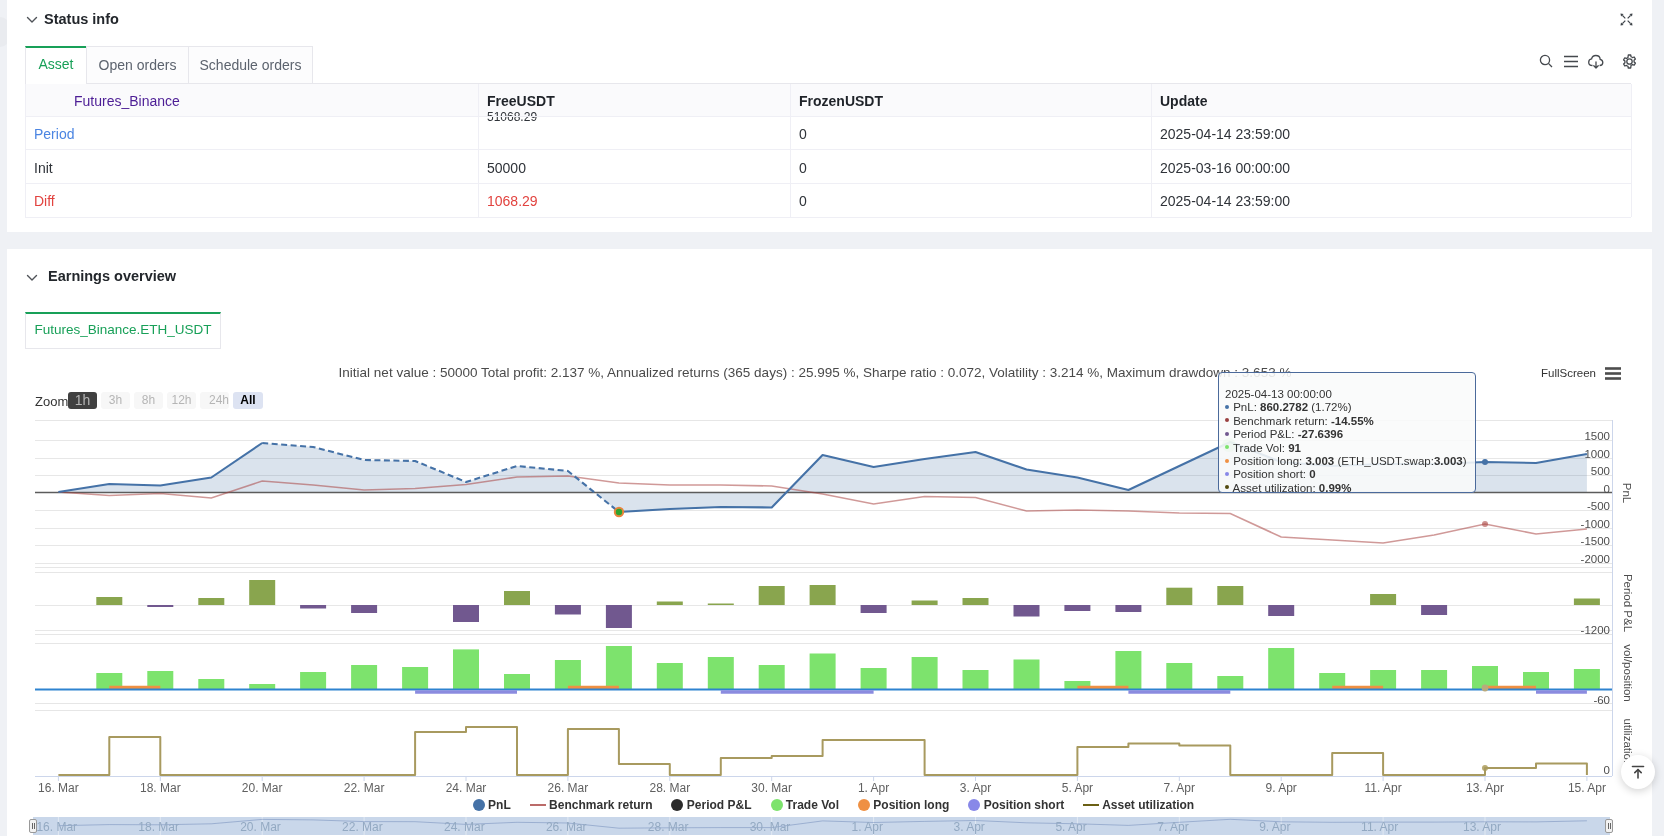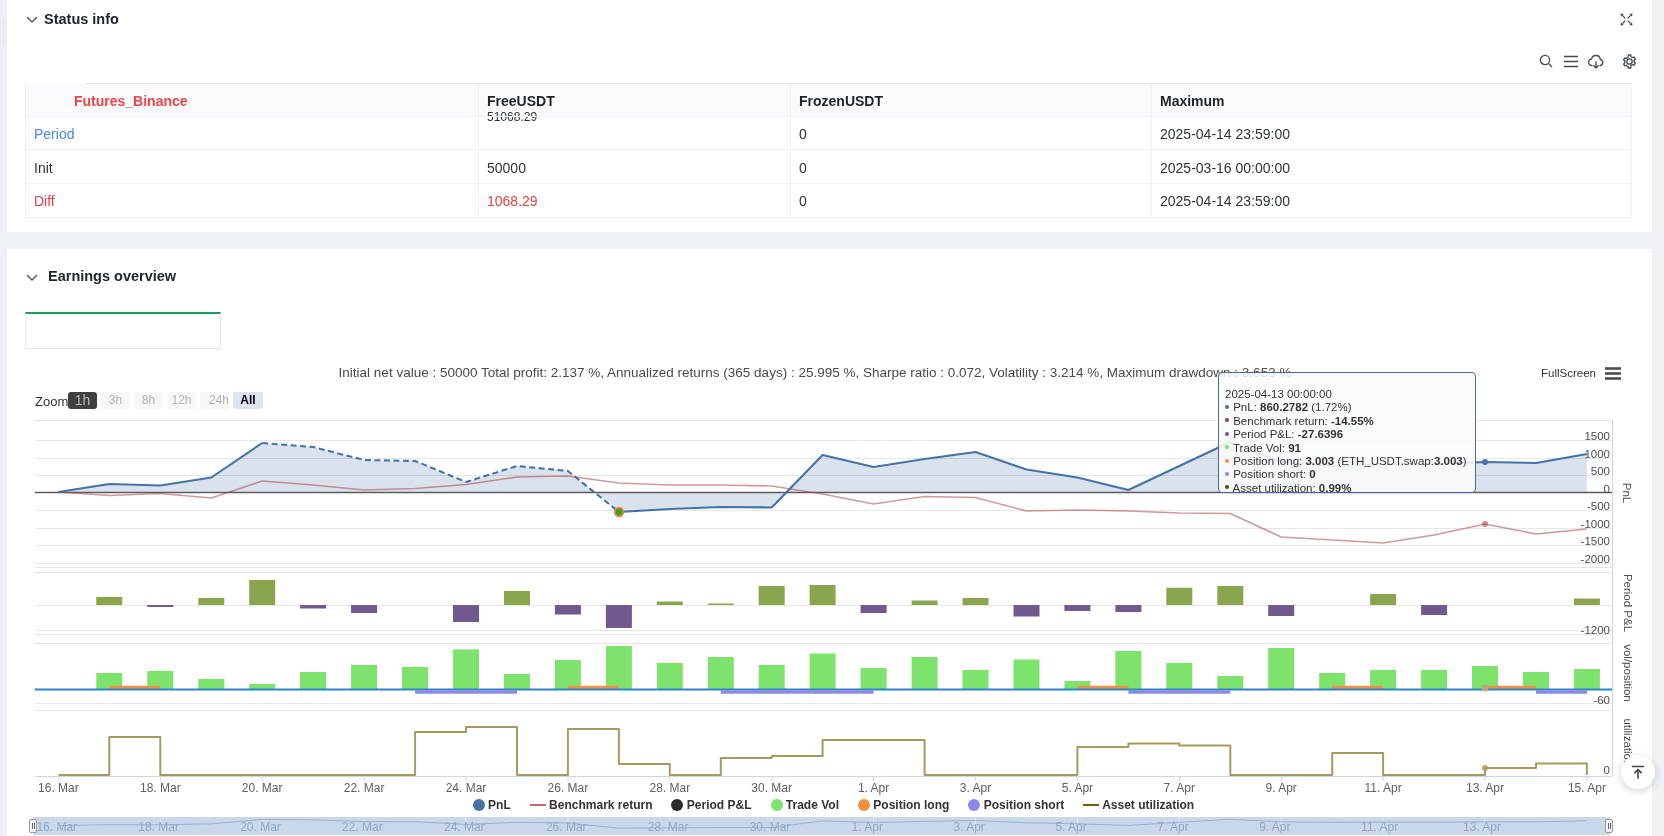--- a/index.html
+++ b/index.html
@@ -29,42 +29,50 @@
       <line x1="7.3" y1="9.7" x2="4.4" y2="12.6"></line>
     </g>
     <g fill="#3d4248" stroke="none">
       <path d="M2.5 2.5 L5.6 3.05 L3.05 5.6 Z"></path>
       <path d="M14.5 2.5 L13.95 5.6 L11.4 3.05 Z"></path>
       <path d="M14.5 14.5 L11.4 13.95 L13.95 11.4 Z"></path>
       <path d="M2.5 14.5 L3.05 11.4 L5.6 13.95 Z"></path>
     </g>
   </svg>
 
+  <div class="abs" style="left:18px;top:46px;width:1613px;height:38px;">
+    <div class="abs" style="left:0;top:0;width:62px;height:38px;background:#fff;border:1px solid #e7e7ec;border-bottom:none;box-sizing:border-box;border-top:2px solid #18a058;"></div>
+    <div class="abs" style="left:0;top:0;width:62px;height:38px;line-height:37px;text-align:center;font-size:14px;color:#18a058;">Asset</div>
+    <div class="abs" style="left:61px;top:0;width:103px;height:38px;background:#fcfcfd;border:1px solid #e7e7ec;border-bottom:none;box-sizing:border-box;"></div>
+    <div class="abs" style="left:61px;top:0;width:103px;height:38px;line-height:39px;text-align:center;font-size:14px;color:#5c636e;">Open orders</div>
+    <div class="abs" style="left:163px;top:0;width:125px;height:38px;background:#fcfcfd;border:1px solid #e7e7ec;border-bottom:none;box-sizing:border-box;"></div>
+    <div class="abs" style="left:163px;top:0;width:125px;height:38px;line-height:39px;text-align:center;font-size:14px;color:#5c636e;">Schedule orders</div>
+  </div>
   <div class="abs" style="left:18px;top:83px;width:1606px;height:1px;background:#e7e7ec;"></div>
   <div class="abs" style="left:19px;top:83px;width:60px;height:1px;background:#fff;"></div>
 
   <svg class="abs" style="left:1531px;top:53px;" width="100" height="17" viewBox="0 0 100 17">
     <g stroke="#45494e" stroke-width="1.3" fill="none">
       <circle cx="7" cy="7" r="4.6"></circle>
         <path d="M10.4 10.4 L14 14"></path>
       <path d="M26 3.6 h14 M26 8.5 h14 M26 13.4 h14" stroke-width="1.5"></path>
       <path d="M54.5 12.5 c-2.2 0 -3.8-1.4-3.8-3.3 c0-1.7 1.2-3 2.9-3.3 c0.4-2 2.1-3.4 4.2-3.4 c2.3 0 4.2 1.7 4.4 3.9 c1.5 0.4 2.6 1.6 2.6 3.1 c0 1.7-1.4 3-3.2 3"></path>
       <path d="M58 9 v6 M55.8 12.8 L58 15 L60.2 12.8" stroke-linecap="round" stroke-linejoin="round"></path>
       <g transform="translate(83,0)">
         <circle cx="8.5" cy="8.5" r="2.7"></circle>
         <path d="M7.3 2 h2.4 l0.35 1.75 a5 5 0 0 1 1.45 0.85 l1.7-0.6 1.2 2.1 -1.35 1.15 a5 5 0 0 1 0 1.7 l1.35 1.15 -1.2 2.1 -1.7-0.6 a5 5 0 0 1 -1.45 0.85 L9.7 15 H7.3 l-0.35-1.75 a5 5 0 0 1 -1.45-0.85 l-1.7 0.6 -1.2-2.1 1.35-1.15 a5 5 0 0 1 0-1.7 L2.6 6.9 l1.2-2.1 1.7 0.6 a5 5 0 0 1 1.45-0.85 z" stroke-linejoin="round"></path>
       </g>
     </g>
   </svg>
 
   <div class="abs" style="left:18px;top:84px;width:1606px;height:32px;background:#fafafc;"></div>
-  <div class="abs" style="left:27px;top:93px;font-size:14px;font-weight:bold;color:#ef4444;padding-left:40px;">Futures_Binance</div>
+  <div class="abs" style="left:27px;top:93px;font-size:14px;font-weight:normal;color:#4c1d95;padding-left:40px;">Futures_Binance</div>
   <div class="abs" style="left:480px;top:93px;font-size:14px;font-weight:bold;color:#1f2329;">FreeUSDT</div>
   <div class="abs" style="left:792px;top:93px;font-size:14px;font-weight:bold;color:#1f2329;">FrozenUSDT</div>
-  <div class="abs" style="left:1153px;top:93px;font-size:14px;font-weight:bold;color:#1f2329;">Maximum</div>
+  <div class="abs" style="left:1153px;top:93px;font-size:14px;font-weight:bold;color:#1f2329;">Update</div>
 
   <div class="abs" style="left:27px;top:126px;font-size:14px;color:#4b85e2;">Period</div>
   <div class="abs" style="left:480px;top:110px;font-size:12px;color:#2f3339;">51068.29</div>
   <div class="abs" style="left:792px;top:126px;font-size:14px;color:#2f3339;">0</div>
   <div class="abs" style="left:1153px;top:126px;font-size:14px;color:#2f3339;">2025-04-14 23:59:00</div>
   <div class="abs" style="left:27px;top:160px;font-size:14px;color:#2f3339;">Init</div>
   <div class="abs" style="left:480px;top:160px;font-size:14px;color:#2f3339;">50000</div>
   <div class="abs" style="left:792px;top:160px;font-size:14px;color:#2f3339;">0</div>
   <div class="abs" style="left:1153px;top:160px;font-size:14px;color:#2f3339;">2025-03-16 00:00:00</div>
   <div class="abs" style="left:27px;top:193px;font-size:14px;color:#e2433f;">Diff</div>
@@ -83,20 +91,21 @@
   <div class="abs" style="left:1624px;top:84px;width:1px;height:133px;background:#efeff5;"></div>
 </div>
 
 <div class="card" style="left:7px;top:249px;width:1645px;height:668px;">
   <svg class="abs" style="left:17px;top:21px;" width="16" height="16" viewBox="0 0 16 16">
     <path d="M3.5 5.5 L8 10 L12.5 5.5" stroke="#4f5358" stroke-width="1.4" fill="none" stroke-linecap="round" stroke-linejoin="round"></path>
   </svg>
   <div class="abs hdr" style="left:41px;top:19px;">Earnings overview</div>
 
   <div class="abs" style="left:18px;top:63px;width:196px;height:37px;background:#fff;border:1px solid #e7e7ec;box-sizing:border-box;border-top:2px solid #18a058;"></div>
+  <div class="abs" style="left:18px;top:63px;width:196px;height:37px;line-height:36px;text-align:center;font-size:13.5px;color:#18a058;">Futures_Binance.ETH_USDT</div>
 </div>
 
 <svg class="abs" style="left:0;top:0;" width="1664" height="836" viewBox="0 0 1664 836">
 
   <g stroke="#e6e6e6" stroke-width="1">
     <line x1="35" y1="420.5" x2="1612" y2="420.5"></line>
     <line x1="35" y1="567.5" x2="1612" y2="567.5"></line>
     <line x1="35" y1="572.5" x2="1612" y2="572.5"></line>
     <line x1="35" y1="634.5" x2="1612" y2="634.5"></line>
     <line x1="35" y1="643.5" x2="1612" y2="643.5"></line>

